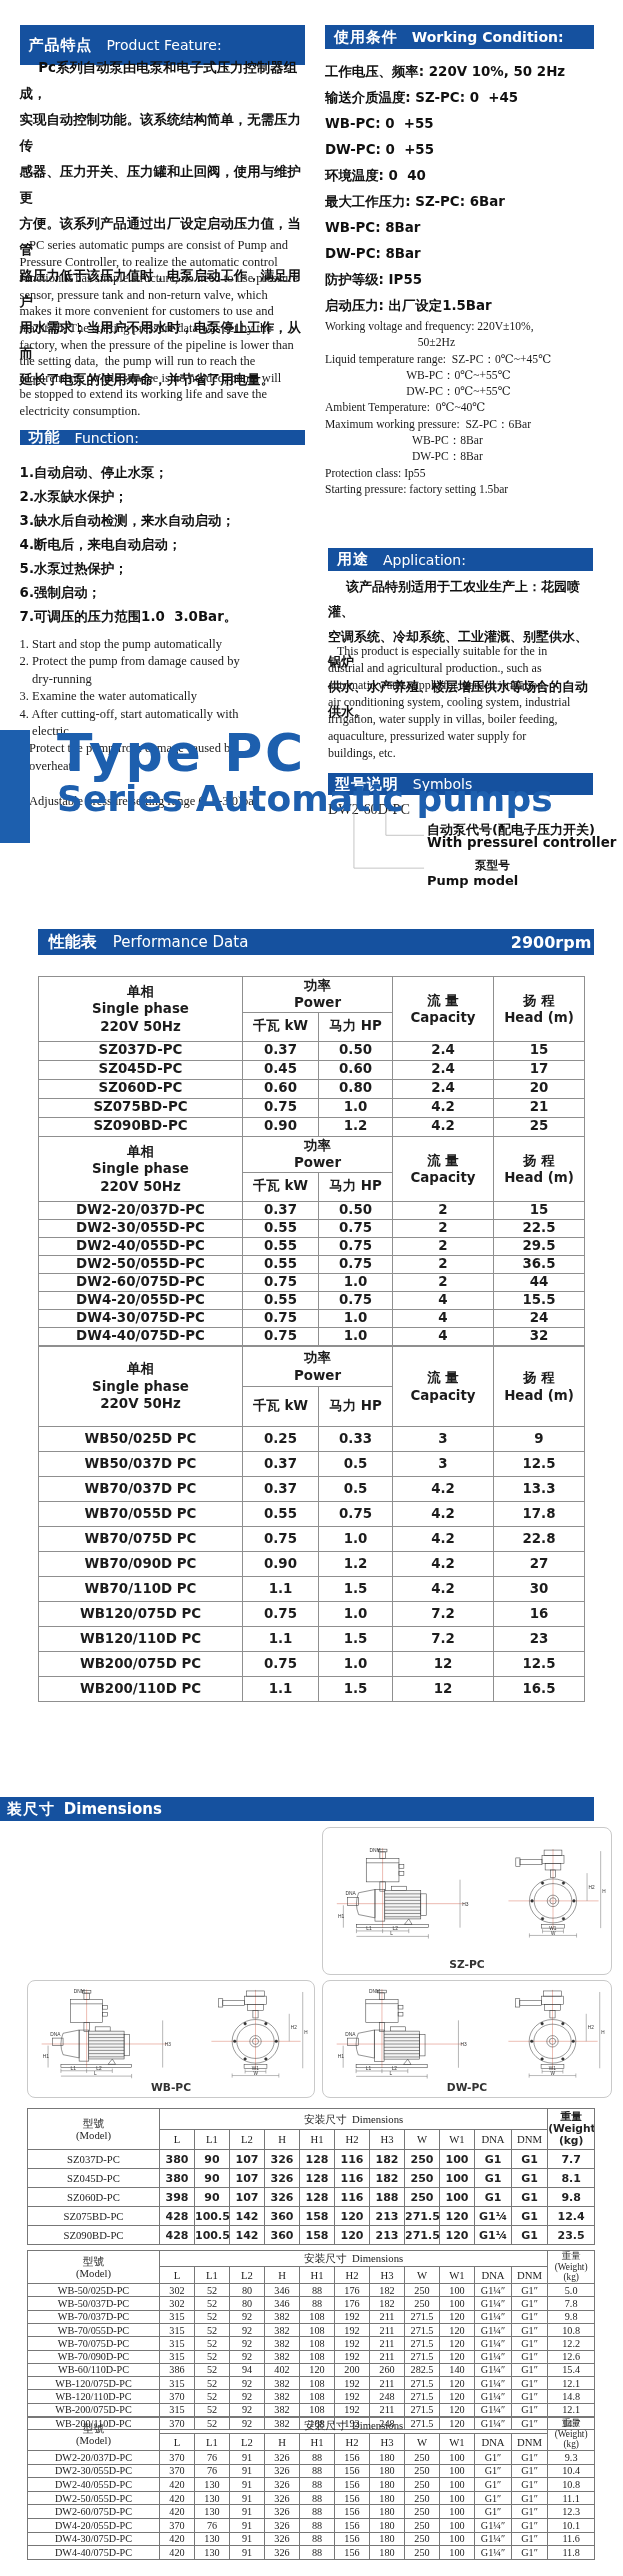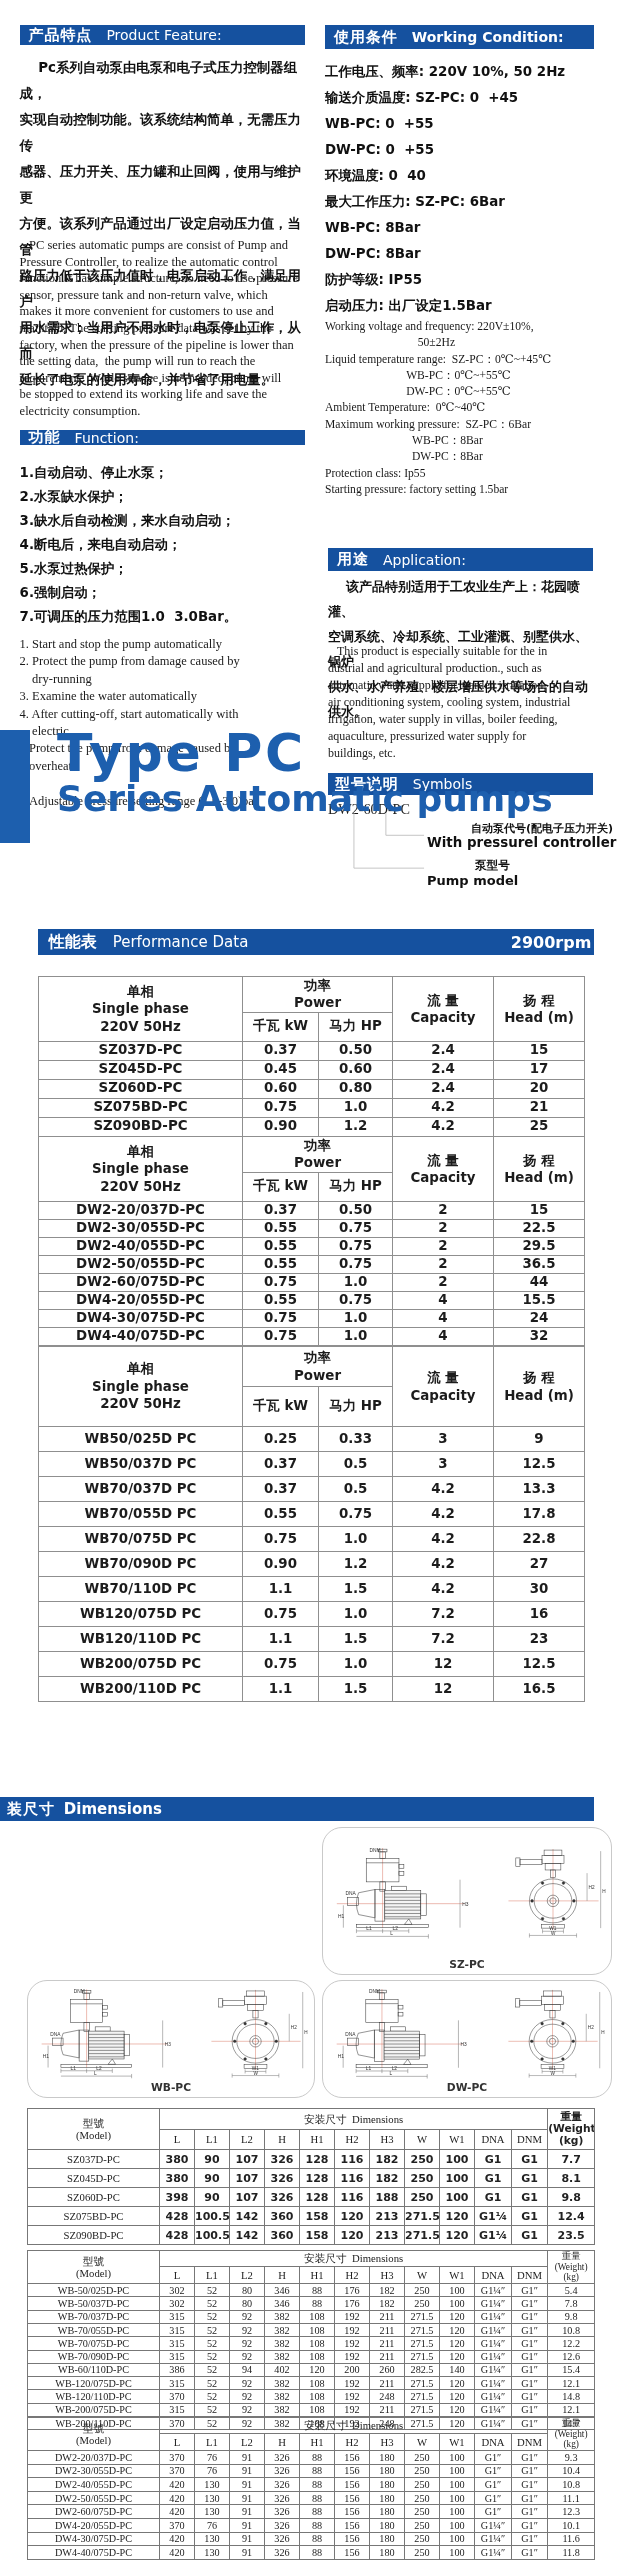--- a/index.html
+++ b/index.html
@@ -34,21 +34,21 @@
   .dtable th,.dtable td{border:0.9px solid #777;text-align:center;vertical-align:middle;padding:0;font-weight:normal;overflow:hidden;}
   .dtable thead th{font-size:10.7px;line-height:1.15;}
   .dtable tbody td{font-size:10.7px;}
   .dt-sz tbody td{height:18px;font-family:"DejaVu Sans",sans-serif;font-weight:bold;font-size:11px;}
   .dt-sz tbody td:first-child{font-family:"Liberation Serif",serif;font-weight:normal;font-size:10.7px;}
   .dt-sz .wh{font-family:"DejaVu Sans",sans-serif;font-weight:bold;font-size:10.7px;white-space:pre-line;}
   .dt-wb tbody td{height:12.3px;font-size:10.2px;}
   .dt-dw tbody td{height:12.6px;font-size:10.2px;}
   .dtable .wh-s{font-size:9.3px;white-space:pre-line;}
   
-  .panel{border:1.3px solid #c9c9c9;border-radius:20px;box-sizing:border-box;background:#fff;}
+  .panel{border:1.3px solid #c9c9c9;border-radius:8px;box-sizing:border-box;background:#fff;}
   .panel .plabel{position:absolute;bottom:2.7px;left:0;right:0;text-align:center;
         font-weight:bold;font-size:10.7px;color:#333;font-family:"DejaVu Sans",sans-serif;}
   .dwg{position:absolute;}
   .dwg *{vector-effect:non-scaling-stroke;}
   svg text{font-family:"Liberation Sans","DejaVu Sans",sans-serif;}
 </style>
 </head>
 <body>
 
 <div class="page">
@@ -135,21 +135,21 @@
         <g stroke="none" fill="#333" font-size="9">
           <text x="173" y="82">H2</text>
           <text x="199" y="90">H</text>
           <text x="98" y="161">W1</text>
           <text x="101" y="170">W</text>
         </g>
       </g>
     </defs>
   </svg>
 
-  <div class="abs bar" style="left:19.6px;top:25px;width:285px;height:20px;">
+  <div class="abs bar" style="left:19.6px;top:25px;width:285px;height:40px;">
     <span class="cn">产品特点</span>
     <span class="en">Product Feature:</span>
   </div>
   <div class="abs cnblock" style="left:19.6px;top:55px;width:288px;font-size:13.4px;line-height:26px;">&nbsp;&nbsp;&nbsp;&nbsp;Pc系列自动泵由电泵和电子式压力控制器组成，
 实现自动控制功能。该系统结构简单，无需压力传
 感器、压力开关、压力罐和止回阀，使用与维护更
 方便。该系列产品通过出厂设定启动压力值，当管
 路压力低于该压力值时，电泵启动工作，满足用户
 用水需求；当用户不用水时，电泵停止工作，从而
 延长了电泵的使用寿命，并节省了用电量。</div>
@@ -230,21 +230,21 @@
 
   <div class="abs bar" style="left:328px;top:773px;width:265px;height:22px;padding-left:7px;">
     <span class="cn">型号说明</span>
     <span class="en">Symbols</span>
   </div>
   <div class="abs enblock" style="left:328px;top:801px;font-size:14.2px;">DW2-60D-PC</div>
   <svg class="abs" style="left:328px;top:806px;" width="98" height="71" viewBox="0 0 110 80">
     <path d="M65,8 V33 H108" stroke="#bdbdbd" fill="none"></path>
     <path d="M29,8 V70 H108" stroke="#bdbdbd" fill="none"></path>
   </svg>
-  <div class="abs cnblock" style="left:427px;top:821px;font-size:11px;margin-left:44px;">自动泵代号(配电子压力开关)</div>
+  <div class="abs cnblock" style="left:427px;top:821px;font-size:13px;">自动泵代号(配电子压力开关)</div>
   <div class="abs cnblock" style="left:427px;top:835px;font-size:13.4px;">With pressurel controller</div>
   <div class="abs cnblock" style="left:427px;top:858px;font-size:11.6px;margin-left:48px;">泵型号</div>
   <div class="abs cnblock" style="left:427px;top:873px;font-size:13px;">Pump model</div>
 
   <div class="abs hero-rect" style="left:0;top:730px;width:30px;height:113px;z-index:6;"></div>
   <div class="abs hero-t" style="left:57px;top:778px;font-size:36px;">Series Automatic pumps</div>
   <div class="abs hero-t" style="left:57px;top:723px;font-size:52px;letter-spacing:2.7px;">Type PC</div>
 
   <div class="perfbar" style="left:38px;top:929px;width:556px;height:26px;">
     <span class="cn">性能表</span>
@@ -733,21 +733,21 @@
           <td>52</td>
           <td>80</td>
           <td>346</td>
           <td>88</td>
           <td>176</td>
           <td>182</td>
           <td>250</td>
           <td>100</td>
           <td>G1¼″</td>
           <td>G1″</td>
-          <td>5.4</td>
+          <td>5.0</td>
         </tr>
         <tr>
           <td>WB-50/037D-PC</td>
           <td>302</td>
           <td>52</td>
           <td>80</td>
           <td>346</td>
           <td>88</td>
           <td>176</td>
           <td>182</td>

